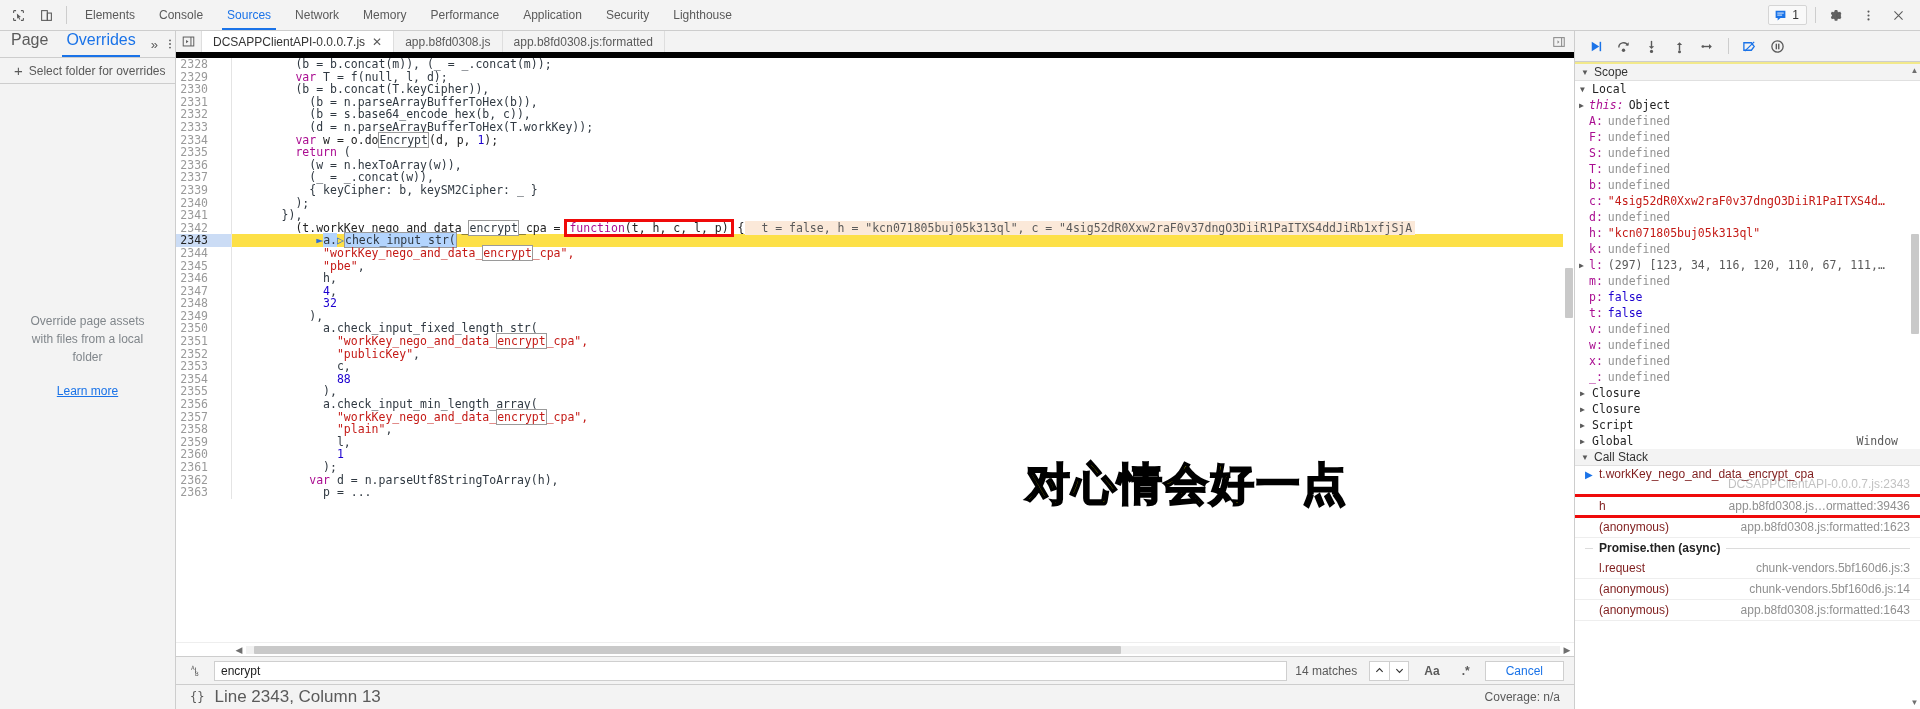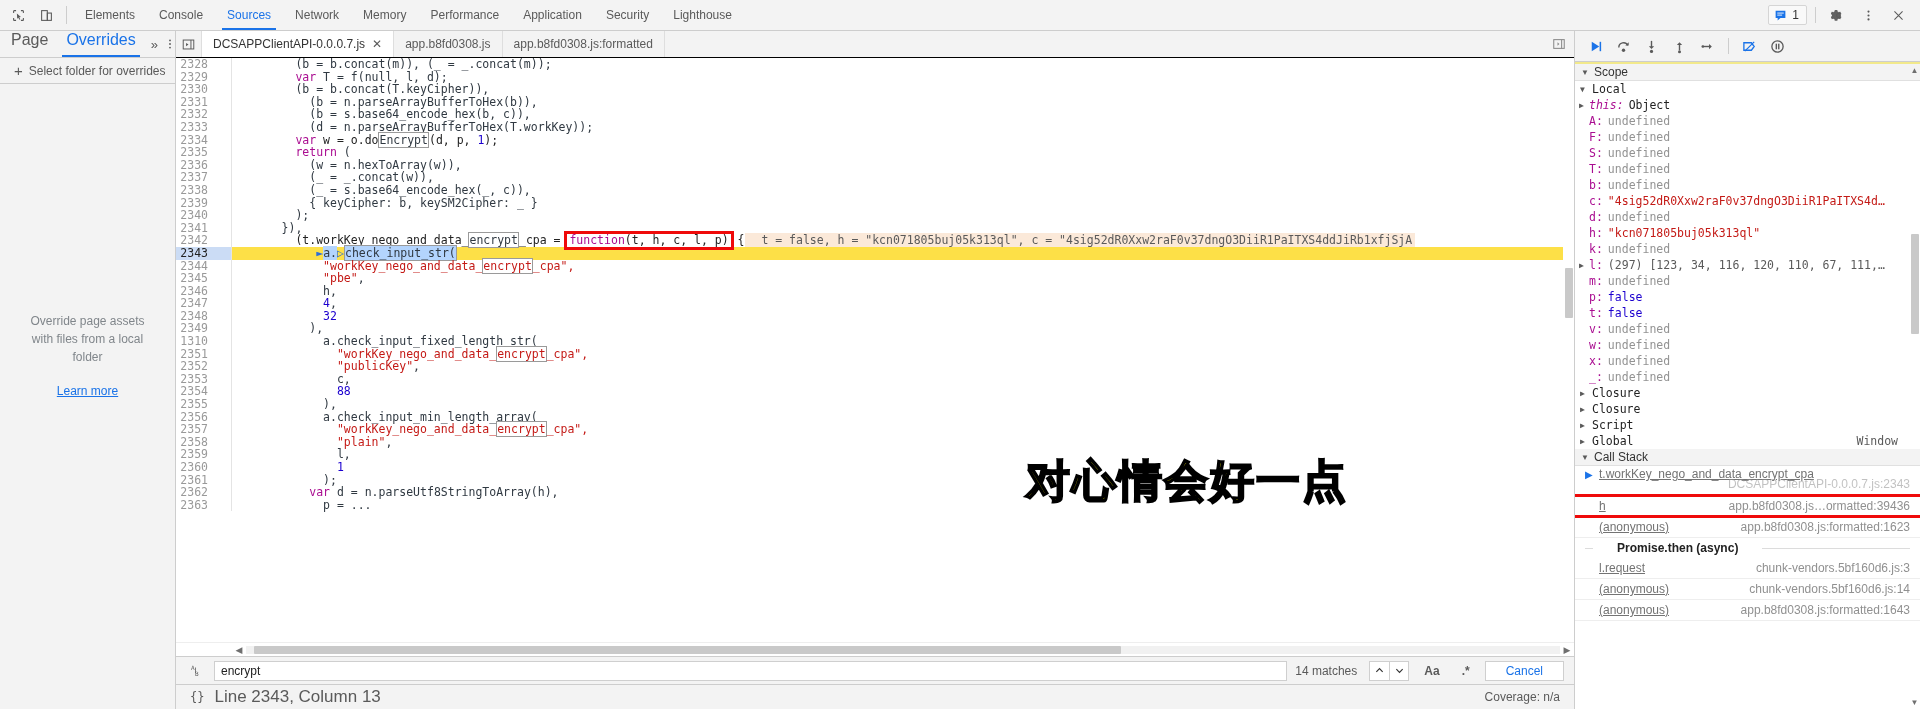--- a/index.html
+++ b/index.html
@@ -92,21 +92,21 @@
     text-align:center; color:#80868b; font-size:12px; line-height:18px;
     padding: 0 22px;
   }
   .override-link { color:#1a73e8; text-decoration:underline; cursor:pointer; display:inline-block; margin-top:16px;}
 
   
   .center-pane { flex:1 1 auto; display:flex; flex-direction:column; min-width:0; background:#fff;}
   .editor-tabbar {
     height:27px; min-height:27px;
     background:#f3f3f3;
-    border-bottom:1px solid #000000;
+    border-bottom:6px solid #000000;
     display:flex; align-items:stretch;
   }
   .panel-toggle { width:26px; display:flex;align-items:center;justify-content:center; cursor:pointer; border-right:1px solid #dedede;}
   .file-tab {
     display:flex; align-items:center; gap:7px;
     padding: 0 11px;
     font-size:12px; color:#5a5a5a; cursor:pointer;
     border-right:1px solid #dedede;
     white-space:nowrap;
   }
@@ -143,21 +143,21 @@
   .sel-blue { background:#b3d4fd; }
   .inline-val {
     background:#fbe9d9; color:#5a5a5a; padding:0 3px;
   }
   .red-outline { outline:3px solid #ef0a0a; position:relative; z-index:5;}
   .tri-marker{ color:#2b6ddb; }
 
   
   .watermark {
     position:absolute; left:850px; top:420px;
-    font-family:Liberation Mono, monospace;
+    font-family:Liberation Sans, sans-serif;
     font-size:44px; font-weight:bold;
     color:#f2ea00;
     -webkit-text-stroke: 2px #000;
     letter-spacing:2px;
     pointer-events:none;
     white-space:nowrap;
   }
 
   
   .hscroll-row { height:14px; min-height:14px; background:#fff; display:flex; align-items:center; border-top:1px solid #eee;}
@@ -241,25 +241,25 @@
   .sv-arr { color:#5a5a5a; padding-left:5px;}
   .sv-obj { color:#222; padding-left:5px;}
 
   .cs-header { margin-top:0; }
   .cs-row {
     height:21px; display:flex; align-items:center;
     font-size:12px; border-bottom:1px solid #eee; padding-left:10px; cursor:pointer;
     position:relative;
   }
   .cs-row .cs-arrow { color:#1a73e8; width:14px; font-size:10px; }
-  .cs-row .cs-name { color:#737373;text-decoration:underline; }
+  .cs-row .cs-name { color:#7f1d1d; }
   .cs-row .cs-loc { margin-left:auto; padding-right:10px; color:#909090; white-space:nowrap;}
   .cs-row.stacked { height:21px; }
   .cs-async {
-    height:20px; display:flex; align-items:center; gap:24px; padding:0 10px;
+    height:20px; display:flex; align-items:center; gap:6px; padding:0 10px;
     font-size:12px; font-weight:bold; color:#222;
   }
   .cs-async .rule { flex:1 1 auto; height:1px; background:#dcdcdc; }
   .cs-async .rule.short { max-width:8px; }
   .cs-highlight-box {
     position:absolute; left:-8px; right:-8px; top:-2px; bottom:-2px;
     border:3px solid #ef0a0a; pointer-events:none;
   }
   .right-vscroll { position:absolute; right:0; top:0; bottom:0; width:11px;}
   .rv-thumb { position:absolute; right:1px; width:8px; background:#c9c9c9; border-radius:1px;}
@@ -410,33 +410,32 @@
             <div class="code-line"><div class="gutter">2328</div><div class="code-text">        (b = b.concat(m)), (_ = _.concat(m));</div></div>
             <div class="code-line"><div class="gutter">2329</div><div class="code-text">        <span class="t-kw2">var</span> T = f(null, l, d);</div></div>
             <div class="code-line"><div class="gutter">2330</div><div class="code-text">        (b = b.concat(T.keyCipher)),</div></div>
             <div class="code-line"><div class="gutter">2331</div><div class="code-text">          (b = n.parseArrayBufferToHex(b)),</div></div>
             <div class="code-line"><div class="gutter">2332</div><div class="code-text">          (b = s.base64_encode_hex(b, c)),</div></div>
             <div class="code-line"><div class="gutter">2333</div><div class="code-text">          (d = n.parseArrayBufferToHex(T.workKey));</div></div>
             <div class="code-line"><div class="gutter">2334</div><div class="code-text"><span class="t-plain">        </span><span class="t-kw2">var</span><span class="t-plain"> w = o.do</span><span class="box-hl">Encrypt</span><span class="t-plain">(d, p, </span><span class="t-num">1</span><span class="t-plain">);</span></div></div>
             <div class="code-line"><div class="gutter">2335</div><div class="code-text">        <span class="t-kw2">return</span> (</div></div>
             <div class="code-line"><div class="gutter">2336</div><div class="code-text">          (w = n.hexToArray(w)),</div></div>
             <div class="code-line"><div class="gutter">2337</div><div class="code-text">          (_ = _.concat(w)),</div></div>
-            <div class="code-line"><div class="gutter">2338</div><div class="code-text">          (_ = s.base64_encode_hex(_, c)),</div></div>
             <div class="code-line"><div class="gutter">2339</div><div class="code-text">          { keyCipher: b, keySM2Cipher: _ }</div></div>
             <div class="code-line"><div class="gutter">2340</div><div class="code-text">        );</div></div>
             <div class="code-line"><div class="gutter">2341</div><div class="code-text">      }),</div></div>
             <div class="code-line"><div class="gutter">2342</div><div class="code-text"><span class="t-plain">        (t.workKey_nego_and_data_</span><span class="box-hl">encrypt</span><span class="t-plain">_cpa = </span><span class="red-outline" style="display:inline-block;padding:0 2px;background:#fff;"><span class="t-kw2">function</span><span class="t-plain">(t, h, c, l, p)</span></span><span class="t-plain"> {</span><span class="inline-val">  t = false, h = "kcn071805buj05k313ql", c = "4sig52dR0Xxw2raF0v37dngO3DiiR1PaITXS4ddJiRb1xfjSjA</span></div></div>
             <div class="code-line active"><div class="gutter">2343</div><div class="code-text"><span class="t-plain">          </span><span class="tri-marker">►</span><span class="sel-blue">a.</span><span class="tri-marker">▷</span><span class="box-hl" style="background:#b3d4fd;">check_input_str(</span></div></div>
             <div class="code-line"><div class="gutter">2344</div><div class="code-text"><span class="t-plain">            </span><span class="t-str">"workKey_nego_and_data_</span><span class="box-hl" style="color:#c41a16;">encrypt</span><span class="t-str">_cpa",</span></div></div>
             <div class="code-line"><div class="gutter">2345</div><div class="code-text">            <span class="t-str">"pbe"</span>,</div></div>
             <div class="code-line"><div class="gutter">2346</div><div class="code-text">            h,</div></div>
             <div class="code-line"><div class="gutter">2347</div><div class="code-text">            <span class="t-num">4</span>,</div></div>
             <div class="code-line"><div class="gutter">2348</div><div class="code-text">            <span class="t-num">32</span></div></div>
             <div class="code-line"><div class="gutter">2349</div><div class="code-text">          ),</div></div>
-            <div class="code-line"><div class="gutter">1310</div><div class="code-text">            a.check_input_fixed_length_str(</div></div>
+            <div class="code-line"><div class="gutter">2350</div><div class="code-text">            a.check_input_fixed_length_str(</div></div>
             <div class="code-line"><div class="gutter">2351</div><div class="code-text"><span class="t-plain">              </span><span class="t-str">"workKey_nego_and_data_</span><span class="box-hl" style="color:#c41a16;">encrypt</span><span class="t-str">_cpa",</span></div></div>
             <div class="code-line"><div class="gutter">2352</div><div class="code-text">              <span class="t-str">"publicKey"</span>,</div></div>
             <div class="code-line"><div class="gutter">2353</div><div class="code-text">              c,</div></div>
             <div class="code-line"><div class="gutter">2354</div><div class="code-text">              <span class="t-num">88</span></div></div>
             <div class="code-line"><div class="gutter">2355</div><div class="code-text">            ),</div></div>
             <div class="code-line"><div class="gutter">2356</div><div class="code-text">            a.check_input_min_length_array(</div></div>
             <div class="code-line"><div class="gutter">2357</div><div class="code-text"><span class="t-plain">              </span><span class="t-str">"workKey_nego_and_data_</span><span class="box-hl" style="color:#c41a16;">encrypt</span><span class="t-str">_cpa",</span></div></div>
             <div class="code-line"><div class="gutter">2358</div><div class="code-text">              <span class="t-str">"plain"</span>,</div></div>
             <div class="code-line"><div class="gutter">2359</div><div class="code-text">              l,</div></div>
             <div class="code-line"><div class="gutter">2360</div><div class="code-text">              <span class="t-num">1</span></div></div>

